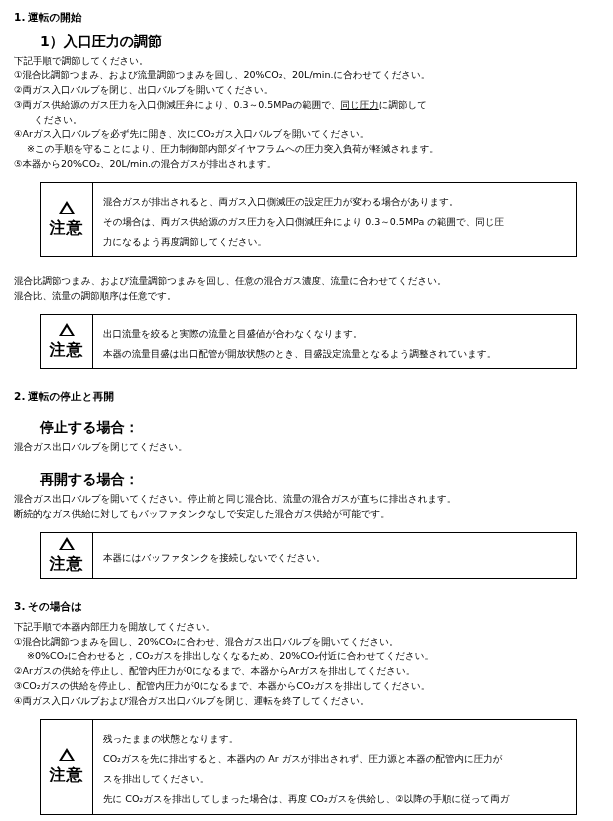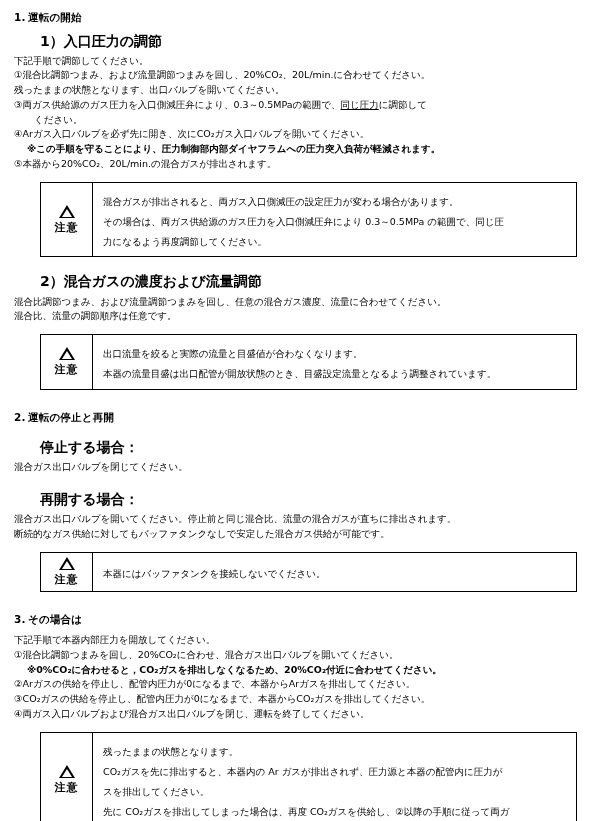--- a/index.html
+++ b/index.html
@@ -57,21 +57,20 @@
   .clist { margin: 0; padding: 0; }
   .cl {
     display: flex;
     margin: 0 0 1px 0;
   }
   .cl .tx {
     flex: 1 1 auto;
   }
   .note-star {
     margin-left: 13px;
-    font-weight: bold;
   }
   
   .caution {
     display: flex;
     border: 1px solid #000;
     box-sizing: border-box;
     margin: 0;
   }
   .caution .sym {
     flex: 0 0 52px;
@@ -112,21 +111,21 @@
   }
   .caution .tri .dot {
     position: absolute;
     left: -1px;
     top: 11px;
     width: 2px;
     height: 1.5px;
     background: #000;
   }
   .caution .word {
-    font-size: 11px;
+    font-size: 16px;
     font-weight: bold;
     margin-top: 2px;
     letter-spacing: 1px;
   }
   .caution .body {
     flex: 1 1 auto;
     padding: 6px 8px 6px 10px;
     box-sizing: border-box;
   }
   .caution .body p {
@@ -149,21 +148,21 @@
 
   <p class="sub i1">1）入口圧力の調節</p>
   <div style="height:2px"></div>
   <p class="line i3">下記手順で調節してください。</p>
 
   <div class="clist i4">
     <div class="cl">
       <span class="tx">①混合比調節つまみ、および流量調節つまみを回し、20%CO₂、20L/min.に合わせてください。</span>
     </div>
     <div class="cl">
-      <span class="tx">残ったままの状態となります、出口バルブを開いてください。</span>
+      <span class="tx">②両ガス入口バルブを閉じ、出口バルブを開いてください。</span>
     </div>
     <div class="cl">
       <span class="tx"><span>③両ガス供給源のガス圧力を入口側減圧弁により、0.3～0.5MPaの範囲で、</span><span class="ul">同じ圧力</span><span>に調節して</span></span>
     </div>
     <div class="cl" style="margin-left:20px">
       <span class="tx">ください。</span>
     </div>
     <div class="cl">
       <span class="tx">④Arガス入口バルブを必ず先に開き、次にCO₂ガス入口バルブを開いてください。</span>
     </div>
@@ -187,21 +186,20 @@
     </div>
     <div class="body">
       <p>混合ガスが排出されると、両ガス入口側減圧の設定圧力が変わる場合があります。</p>
       <p>その場合は、両ガス供給源のガス圧力を入口側減圧弁により 0.3～0.5MPa の範囲で、同じ圧</p>
       <p>力になるよう再度調節してください。</p>
     </div>
   </div>
 
   <div class="gap14"></div>
 
-  <p class="sub i1">2）混合ガスの濃度および流量調節</p>
   <div style="height:3px"></div>
   <p class="line i2">混合比調節つまみ、および流量調節つまみを回し、任意の混合ガス濃度、流量に合わせてください。</p>
   <p class="line i2">混合比、流量の調節順序は任意です。</p>
 
   <div class="gap10"></div>
 
   <div class="caution cbox-wrap">
     <div class="sym">
       <div class="tri">
           <span class="bang"></span>

